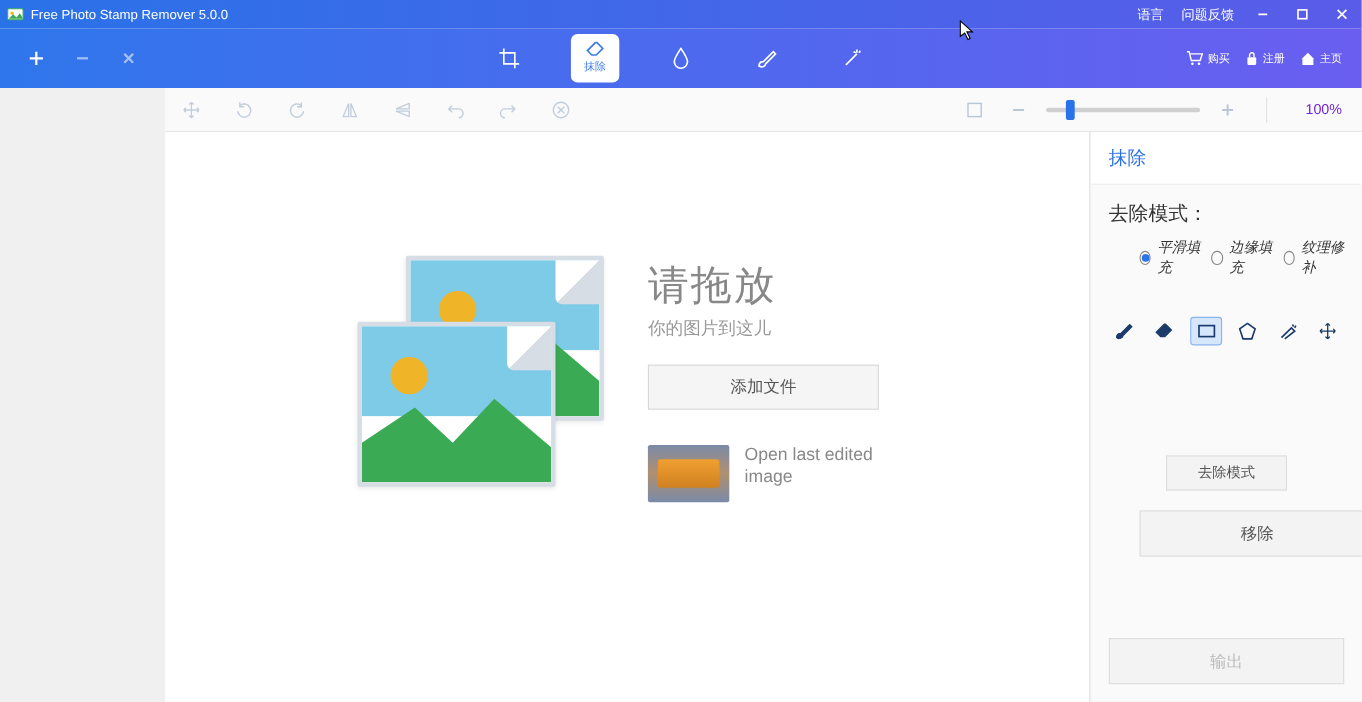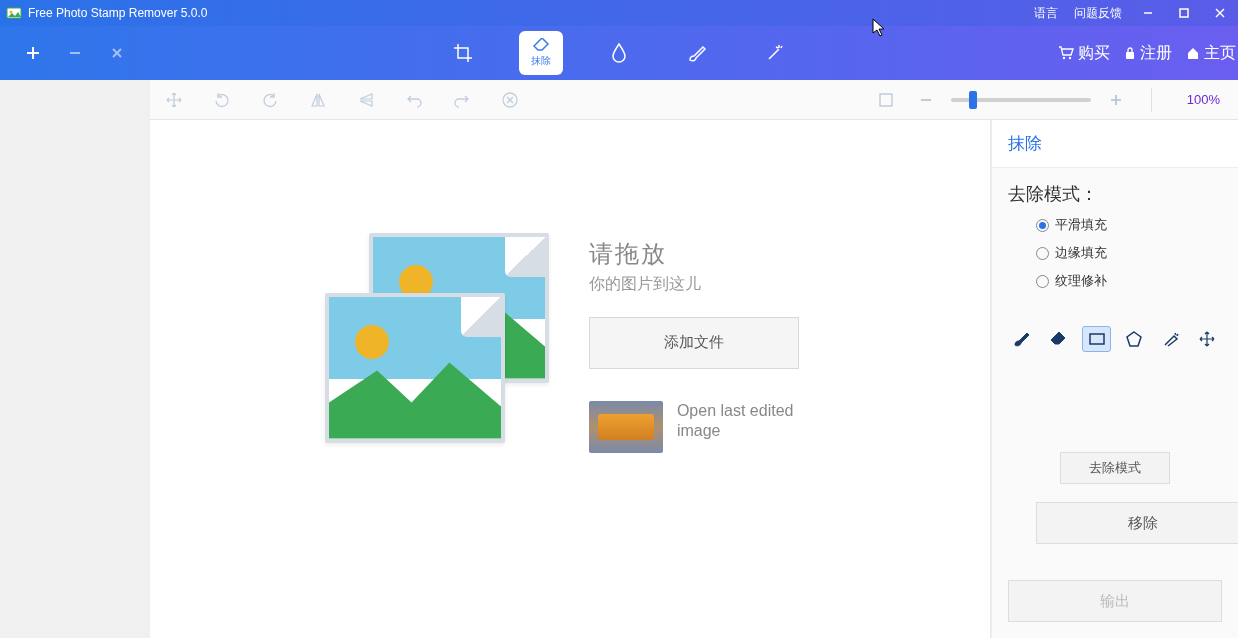--- a/index.html
+++ b/index.html
@@ -16,21 +16,21 @@
 
 .maintoolbar { height: 54px; background: linear-gradient(to right, #2f76eb, #6a5ef0); display: flex; align-items: center; color: #fff; position: relative; }
 .mt-left { display: flex; align-items: center; padding-left: 22px; gap: 20px; }
 .mt-left .tbtn { width: 22px; height: 22px; display: flex; align-items: center; justify-content: center; cursor: pointer; }
 .mt-center { position: absolute; left: 50%; transform: translateX(-50%); display: flex; align-items: center; gap: 34px; }
 .mt-center .tool { width: 44px; height: 44px; display: flex; flex-direction: column; align-items: center; justify-content: center; cursor: pointer; border-radius: 6px; }
 .mt-center .tool.active { background: #fff; color: #3c7beb; }
 .mt-center .tool .lbl { font-size: 10px; margin-top: 2px; }
 .mt-center .tool svg { stroke: #fff; fill: none; }
 .mt-center .tool.active svg { stroke: #3c7beb; }
-.mt-right { margin-left: auto; display: flex; align-items: center; gap: 14px; padding-right: 2px; font-size: 16px; }
+.mt-right { margin-left: auto; display: flex; align-items: center; gap: 14px; padding-right: 18px; font-size: 10px; }
 .mt-right .rbtn { display: flex; align-items: center; gap: 4px; cursor: pointer; }
 
 
 .sectoolbar { height: 40px; background: #fafafa; border-bottom: 1px solid #e5e5e5; display: flex; align-items: center; margin-left: 150px; margin-right: 0; }
 .sectoolbar .sgroup { display: flex; align-items: center; }
 .sectoolbar .sbtn { width: 48px; height: 40px; display: flex; align-items: center; justify-content: center; cursor: pointer; opacity: 0.35; }
 .sectoolbar .sbtn svg { stroke: #5a7aa8; fill: none; }
 .zoom-area { margin-left: auto; display: flex; align-items: center; gap: 10px; padding-right: 18px; }
 .zoom-area .zbtn { width: 30px; height: 30px; display: flex; align-items: center; justify-content: center; cursor: pointer; opacity: 0.4; }
 .zoom-slider { width: 140px; height: 4px; background: #d0d0d0; position: relative; border-radius: 2px; }
@@ -49,33 +49,33 @@
 .dz-images { position: relative; width: 240px; height: 210px; }
 .img-card { position: absolute; width: 180px; height: 150px; background: #fff; border: 4px solid #d6dde4; border-radius: 2px; box-shadow: 0 2px 4px rgba(0,0,0,0.08); overflow: hidden; }
 .img-card .fold { position: absolute; top: -4px; right: -4px; width: 44px; height: 44px; background: linear-gradient(135deg, #fff 50%, #d6dde4 50%); border-bottom-left-radius: 6px; }
 .img-card .sky { width: 100%; height: 58%; background: #7ecbe8; position: relative; }
 .img-card .sun { position: absolute; width: 34px; height: 34px; background: #f0b428; border-radius: 50%; top: 28px; left: 26px; }
 .img-card .ground { width: 100%; height: 42%; background: #fff; position: relative; }
 .img-card .hill { position: absolute; bottom: 0; width: 100%; height: 80px; background: #3aaa55; clip-path: polygon(0 100%, 0 55%, 28% 15%, 48% 55%, 70% 5%, 100% 60%, 100% 100%); }
 .img-card.back { top: 0; right: 0; }
 .img-card.front { bottom: 0; left: 0; }
 .dz-text { display: flex; flex-direction: column; gap: 4px; }
-.dz-title { font-size: 24px; color: #888; font-weight: 300; letter-spacing: 2px; margin-top: 15px; }
+.dz-title { font-size: 37px; color: #888; font-weight: 300; letter-spacing: 2px; margin-top: 15px; }
 .dz-sub { font-size: 16px; color: #999; }
-.add-btn { margin-top: 18px; width: 210px; height: 52px; background: #f5f5f5; border: 1px solid #d8d8d8; display: flex; align-items: center; justify-content: center; font-size: 15px; color: #555; cursor: pointer; }
+.add-btn { margin-top: 18px; width: 210px; height: 41px; background: #f5f5f5; border: 1px solid #d8d8d8; display: flex; align-items: center; justify-content: center; font-size: 15px; color: #555; cursor: pointer; }
 .last-edited { margin-top: 28px; display: flex; align-items: flex-start; gap: 14px; cursor: pointer; }
 .last-thumb { width: 88px; height: 52px; background: linear-gradient(180deg, #7a8aa8 0%, #b09070 50%, #7a8aa8 100%); border-radius: 2px; display:flex; align-items:center; justify-content:center; }
 .last-thumb .badge { width: 56px; height: 26px; background: linear-gradient(180deg,#f0a030,#d08020); border-radius:3px; }
 .last-text { font-size: 16px; color: #888; line-height: 1.3; max-width: 140px; }
 
 
 .sidepanel .sp-header { padding: 12px 16px; font-size: 17px; color: #2a72e8; border-bottom: 1px solid #eee; background:#fff; }
 .sidepanel .sp-section { padding: 14px 16px; }
 .sp-label { font-size: 18px; color: #333; margin-bottom: 10px; }
-.radio-group { display: flex; flex-direction: column; gap: 10px; padding-left: 28px; }
+.radio-group { display: flex; flex-direction: row; gap: 10px; padding-left: 28px; font-style: italic; }
 .radio-item { display: flex; align-items: center; gap: 6px; font-size: 13px; color: #333; cursor: pointer; }
 .radio { width: 13px; height: 13px; border: 1px solid #888; border-radius: 50%; display: inline-flex; align-items: center; justify-content: center; }
 .radio.checked::after { content: ""; width: 7px; height: 7px; background: #2a72e8; border-radius: 50%; }
 .tool-row { display: flex; gap: 8px; margin-top: 8px; }
 .tool-row .titem { width: 30px; height: 26px; display: flex; align-items: center; justify-content: center; cursor: pointer; border-radius: 3px; }
 .tool-row .titem.active { background: #d6e6fb; border: 1px solid #8ab4f0; }
 .tool-row svg { stroke: #1a3a6a; fill: #1a3a6a; }
 .sp-buttons { margin-top: auto; padding: 0 16px 16px; }
 .sp-btn { width: 100%; height: 32px; background: #f3f3f3; border: 1px solid #ddd; font-size: 13px; color: #555; display: flex; align-items: center; justify-content: center; cursor: pointer; margin-top: 6px; }
 .sp-btn.big { height: 42px; font-size: 15px; }

